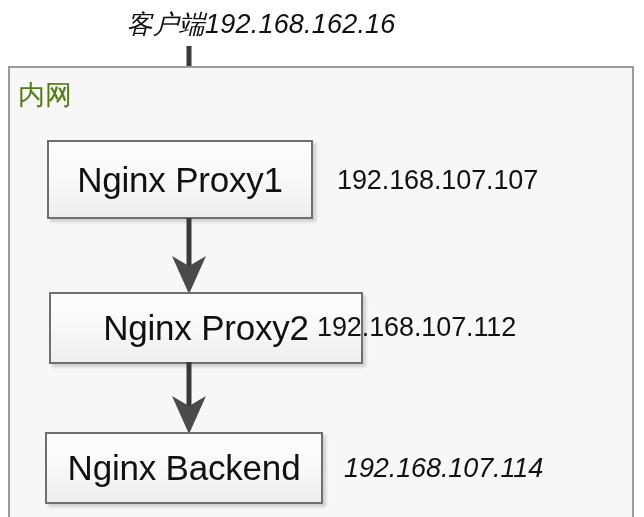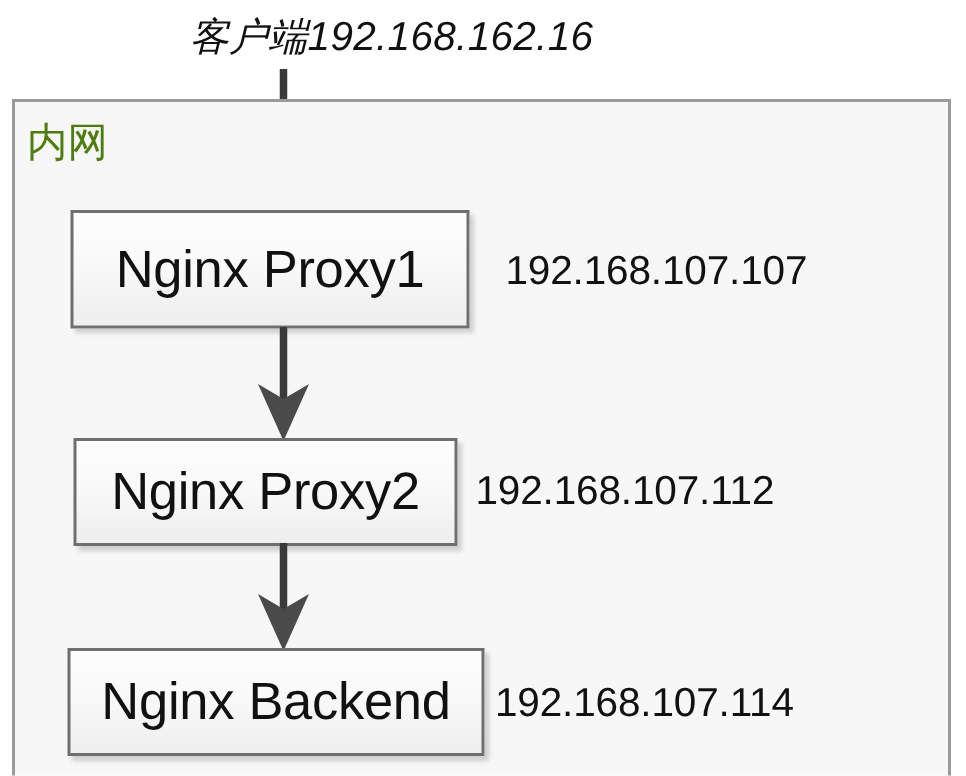--- a/index.html
+++ b/index.html
@@ -74,35 +74,35 @@
   }
   .node-label {
     font-family: "Liberation Sans", "DejaVu Sans", sans-serif;
     font-size: 35px;
     color: #111111;
     white-space: nowrap;
     letter-spacing: -0.2px;
   }
 
   #node-0 { left: 47px;  top: 140px; width: 266px; height: 79px; }
-  #node-1 { left: 49px;  top: 292px; width: 256px; height: 72px; }
+  #node-1 { left: 49px;  top: 292px; width: 314px; height: 72px; }
   #node-2 { left: 45px;  top: 432px; width: 278px; height: 72px; }
 
   
   .ip-label {
     position: absolute;
     font-family: "Liberation Sans", "DejaVu Sans", sans-serif;
     font-size: 27px;
     color: #111111;
     white-space: nowrap;
     letter-spacing: -0.1px;
   }
   #ip-0 { left: 326px; top: 165px; margin-left: 11px; }
   #ip-1 { left: 317px; top: 312px; }
-  #ip-2 { left: 330px; top: 453px; }
+  #ip-2 { left: 344px; top: 453px; font-style: italic; }
 
   
   .arrow {
     position: absolute;
     left: 163px;
     width: 52px;
   }
   #arrow-0 { top: 46px;  height: 96px; }
   #arrow-1 { top: 218px; height: 76px; }
   #arrow-2 { top: 362px; height: 72px; }

